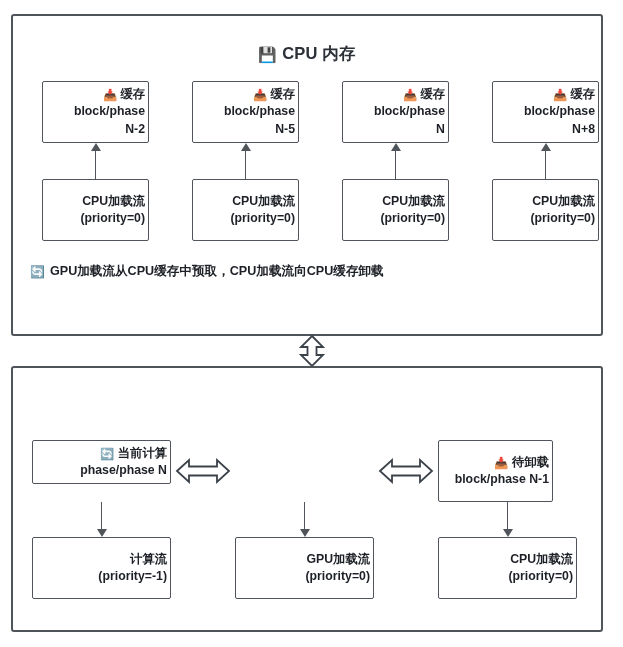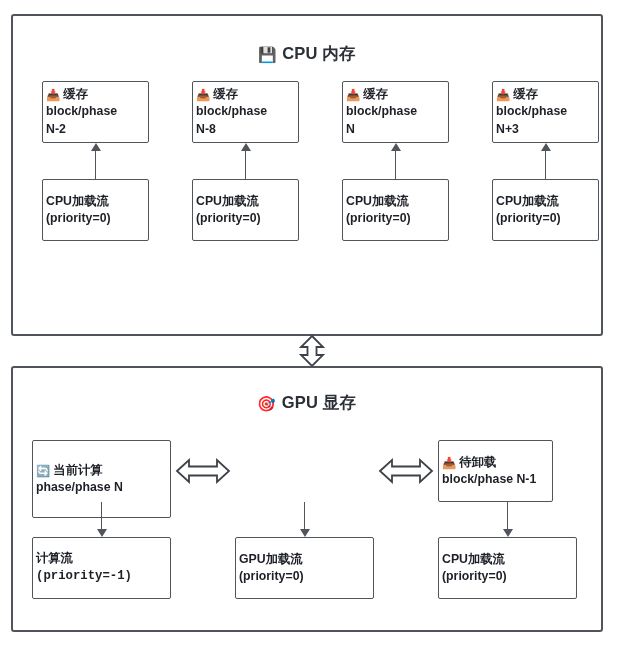--- a/index.html
+++ b/index.html
@@ -47,21 +47,21 @@
 
   
   .node {
     position: absolute;
     box-sizing: border-box;
     border: 1.6px solid #50555c;
     border-radius: 2px;
     background: #ffffff;
     display: flex;
     flex-direction: column;
-    align-items: flex-start;
+    align-items: flex-end;
     justify-content: center;
     text-align: center;
     font-size: 12.3px;
     font-weight: bold;
     color: #1d2026;
     line-height: 1.42;
     padding: 2px 3px;
   }
   .node .ln { white-space: nowrap; }
   .node .hdr { white-space: nowrap; }
@@ -114,33 +114,33 @@
 
     <div class="node" style="left:29px; top:65px; width:107px; height:62px;">
       <div class="hdr"><span class="emoji">📥</span><span>缓存</span></div>
       <div class="ln">block/phase</div>
       <div class="ln">N-2</div>
     </div>
 
     <div class="node" style="left:179px; top:65px; width:107px; height:62px;">
       <div class="hdr"><span class="emoji">📥</span><span>缓存</span></div>
       <div class="ln">block/phase</div>
-      <div class="ln">N-8</div>
+      <div class="ln">N-5</div>
     </div>
 
     <div class="node" style="left:329px; top:65px; width:107px; height:62px;">
       <div class="hdr"><span class="emoji">📥</span><span>缓存</span></div>
       <div class="ln">block/phase</div>
       <div class="ln">N</div>
     </div>
 
     <div class="node" style="left:479px; top:65px; width:107px; height:62px;">
       <div class="hdr"><span class="emoji">📥</span><span>缓存</span></div>
       <div class="ln">block/phase</div>
-      <div class="ln">N+3</div>
+      <div class="ln">N+8</div>
     </div>
 
     <div class="conn" style="left:81.7px;  top:135px; height:28px;"></div>
     <div class="arrowhead up" style="left:77.5px; top:127px;"></div>
     <div class="conn" style="left:231.7px; top:135px; height:28px;"></div>
     <div class="arrowhead up" style="left:227.5px; top:127px;"></div>
     <div class="conn" style="left:381.7px; top:135px; height:28px;"></div>
     <div class="arrowhead up" style="left:377.5px; top:127px;"></div>
     <div class="conn" style="left:531.7px; top:135px; height:28px;"></div>
     <div class="arrowhead up" style="left:527.5px; top:127px;"></div>
@@ -158,35 +158,33 @@
       <div class="ln">(priority=0)</div>
     </div>
     <div class="node" style="left:479px; top:163px; width:107px; height:62px;">
       <div class="ln">CPU加载流</div>
       <div class="ln">(priority=0)</div>
     </div>
 
   </div>
 
   <div class="notes" id="cpu-notes">
+    <span class="note-line"><span class="emoji">🔄</span><span>GPU加载流从CPU缓存中预取，CPU加载流向CPU缓存卸载</span></span>
   </div>
 
   <div class="blockarrow" style="left:297px; top:335px;">
     <svg width="30" height="32" viewBox="0 0 30 32" aria-hidden="true">
       <polygon points="15,1 26,12 19.5,12 19.5,20 26,20 15,31 4,20 10.5,20 10.5,12 4,12" fill="#ffffff" stroke="#3c4249" stroke-width="1.8" stroke-linejoin="miter"></polygon>
     </svg>
   </div>
 
   <div class="panel" id="gpu-panel">
 
-    <div class="panel-title">
-      <span class="emoji">🎯</span><span>GPU 显存</span>
-    </div>
-
-    <div class="node" style="left:19px; top:72px; width:139px; height:78px;">
+
+    <div class="node" style="left:19px; top:72px; width:139px; height:44px;">
       <div class="hdr"><span class="emoji">🔄</span><span>当前计算</span></div>
       <div class="ln">phase/phase N</div>
     </div>
 
 
     <div class="node" style="left:425px; top:72px; width:115px; height:62px;">
       <div class="hdr"><span class="emoji">📥</span><span>待卸载</span></div>
       <div class="ln">block/phase N-1</div>
     </div>
 
@@ -202,21 +200,21 @@
       </svg>
     </div>
 
     <div class="conn" style="left:87.7px;  top:134px; height:27px;"></div>
     <div class="arrowhead down" style="left:83.5px; top:161px;"></div>
     <div class="conn" style="left:290.7px; top:134px; height:27px;"></div>
     <div class="arrowhead down" style="left:286.5px; top:161px;"></div>
     <div class="conn" style="left:493.7px; top:134px; height:27px;"></div>
     <div class="arrowhead down" style="left:489.5px; top:161px;"></div>
 
-    <div class="node" style="left:19px; top:169px; width:139px; height:62px;font-family:Liberation Mono, monospace;">
+    <div class="node" style="left:19px; top:169px; width:139px; height:62px;">
       <div class="ln">计算流</div>
       <div class="ln">(priority=-1)</div>
     </div>
     <div class="node" style="left:222px; top:169px; width:139px; height:62px;">
       <div class="ln">GPU加载流</div>
       <div class="ln">(priority=0)</div>
     </div>
     <div class="node" style="left:425px; top:169px; width:139px; height:62px;">
       <div class="ln">CPU加载流</div>
       <div class="ln">(priority=0)</div>

